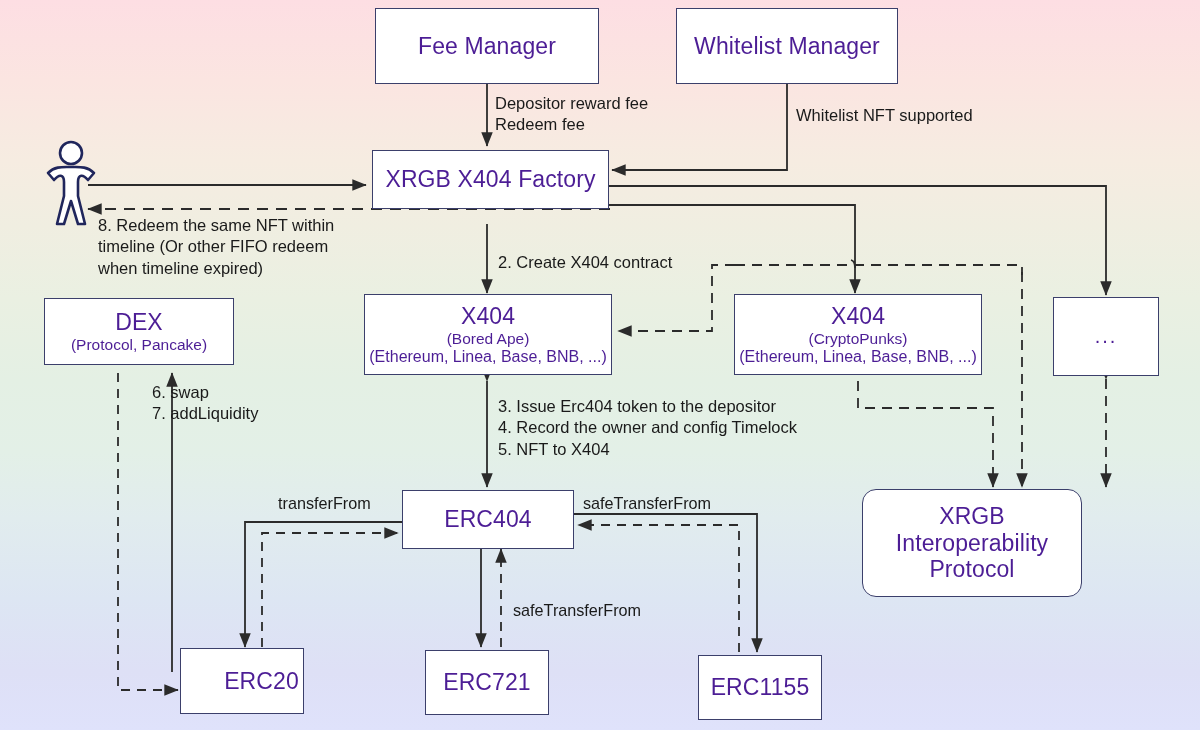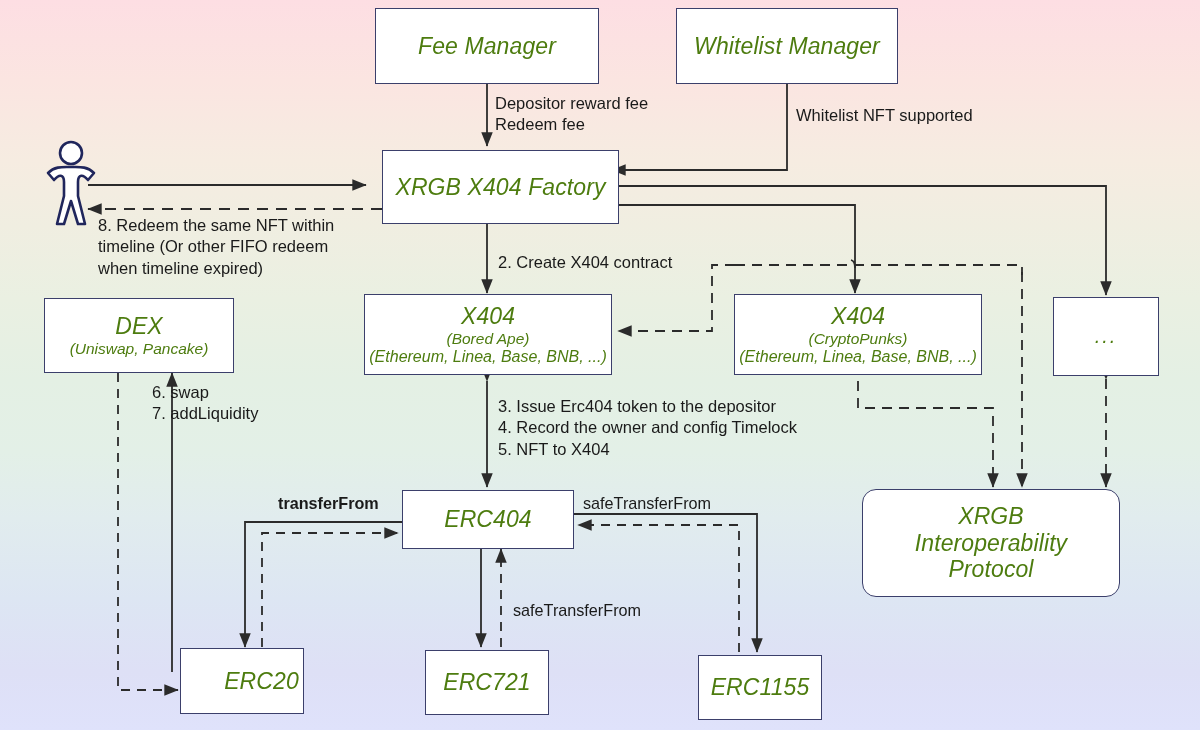--- a/index.html
+++ b/index.html
@@ -24,23 +24,22 @@
       #dee0f6 92%,
       #dfe2fb 100%);
   }
   svg#wires{position:absolute;left:0;top:0;width:1200px;height:730px;}
   .node{
     position:absolute;background:#ffffff;
     border:1.6px solid #3b3f6b;
     box-sizing:border-box;
     display:flex;flex-direction:column;
     align-items:center;justify-content:center;
-    color:#4d7c0f;text-align:center;
+    color:#4c1d95;text-align:center;
     line-height:1.16;
-    font-style:italic;
   }
   .node .t1{font-size:23px;letter-spacing:.1px;}
   .node .t2{font-size:15.5px;}
   .node .t3{font-size:16px;}
   .rounded{border-radius:14px;}
   .lbl{
     position:absolute;color:#1a1a1a;font-size:16.5px;
     line-height:1.30;white-space:pre;
   }
   .lbl.s16{font-size:16.2px;}
@@ -113,27 +112,27 @@
   </div>
 
   <div class="node" style="left:375px;top:8px;width:224px;height:76px;">
     <span class="t1">Fee Manager</span>
   </div>
 
   <div class="node" style="left:676px;top:8px;width:222px;height:76px;">
     <span class="t1">Whitelist Manager</span>
   </div>
 
-  <div class="node" style="left:382px;top:150px;width:237px;height:74px;">
+  <div class="node" style="left:372px;top:150px;width:237px;height:59px;">
     <span class="t1">XRGB X404 Factory</span>
   </div>
 
-  <div class="node" style="left:44px;top:298px;width:190px;height:75px;">
+  <div class="node" style="left:44px;top:298px;width:190px;height:67px;">
     <span class="t1">DEX</span>
-    <span class="t2">(Uniswap, Pancake)</span>
+    <span class="t2">(Protocol, Pancake)</span>
   </div>
 
   <div class="node" style="left:364px;top:294px;width:248px;height:81px;">
     <span class="t1">X404</span>
     <span class="t2">(Bored Ape)</span>
     <span class="t3">(Ethereum, Linea, Base, BNB, ...)</span>
   </div>
 
   <div class="node" style="left:734px;top:294px;width:248px;height:81px;">
     <span class="t1">X404</span>
@@ -154,21 +153,21 @@
   </div>
 
   <div class="node" style="left:425px;top:650px;width:124px;height:65px;">
     <span class="t1">ERC721</span>
   </div>
 
   <div class="node" style="left:698px;top:655px;width:124px;height:65px;">
     <span class="t1">ERC1155</span>
   </div>
 
-  <div class="node rounded" style="left:862px;top:489px;width:258px;height:108px;">
+  <div class="node rounded" style="left:862px;top:489px;width:220px;height:108px;">
     <span class="t1">XRGB</span>
     <span class="t1">Interoperability</span>
     <span class="t1">Protocol</span>
   </div>
 
   <div class="lbl" style="left:495px;top:93px;">Depositor reward fee
 Redeem fee</div>
 
   <div class="lbl" style="left:796px;top:105px;">Whitelist NFT supported</div>
 
@@ -179,19 +178,19 @@
 
   <div class="lbl" style="left:498px;top:252px;">2. Create X404 contract</div>
 
   <div class="lbl" style="left:498px;top:396px;">3. Issue Erc404 token to the depositor
 4. Record the owner and config Timelock
 5. NFT to X404</div>
 
   <div class="lbl" style="left:152px;top:382px;">6. swap
 7. addLiquidity</div>
 
-  <div class="lbl s16" style="left:278px;top:493px;font-weight:bold;">transferFrom</div>
+  <div class="lbl s16" style="left:278px;top:493px;">transferFrom</div>
 
   <div class="lbl s16" style="left:583px;top:493px;">safeTransferFrom</div>
 
   <div class="lbl s16" style="left:513px;top:600px;">safeTransferFrom</div>
 
 </div>
 
 </body></html>

